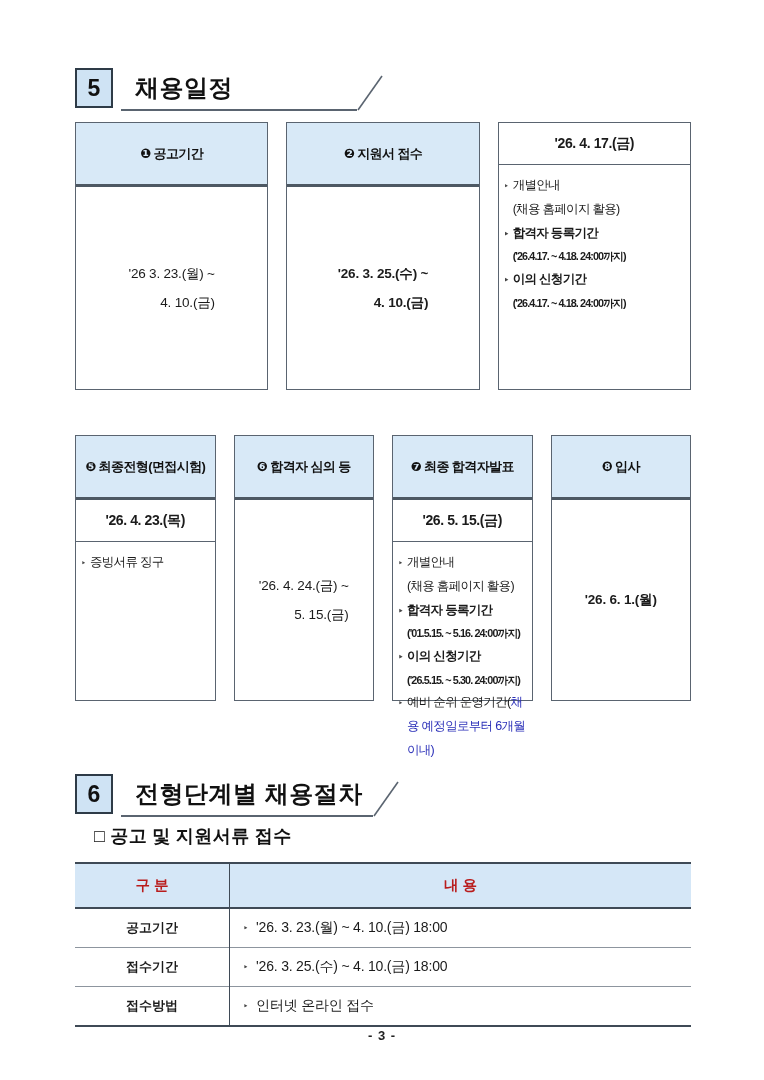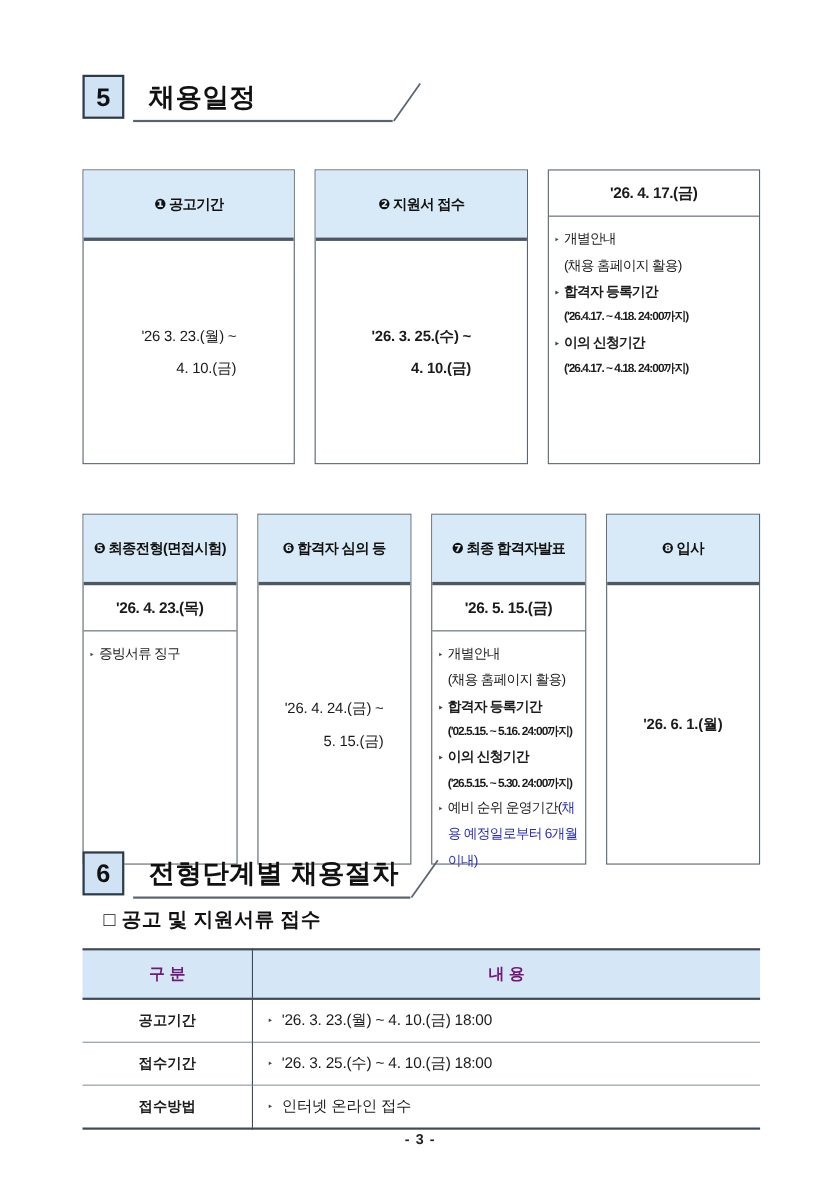--- a/index.html
+++ b/index.html
@@ -13,23 +13,23 @@
   .num-box{width:34px;height:36px;background:#cfe3f4;border:2px solid #2e3b47;
            display:flex;align-items:center;justify-content:center;
            font-size:23px;font-weight:bold;color:#111;margin-bottom:3px;}
   .title-underline{display:flex;align-items:flex-end;border-bottom:2px solid #5a6470;
                    padding:0 10px 5px 14px;margin-left:8px;}
   #sec5-header .title-underline{min-width:212px;}
   .sec-title{font-size:24px;font-weight:800;letter-spacing:0.5px;color:#111;white-space:nowrap;}
   .slash-svg{display:block;margin-left:-1px;margin-bottom:-1px;}
 
   
-  .cards{position:absolute;left:75px;width:616px;display:flex;gap:18px;margin-top:32px;}
+  .cards{position:absolute;left:75px;width:616px;display:flex;gap:18px;}
   #row1{top:122px;height:268px;}
-  #row2{top:435px;height:319px;}
+  #row2{top:435px;height:266px;}
   .card{flex:1;min-width:0;border:1.5px solid #5a6470;background:#fff;
         display:flex;flex-direction:column;box-sizing:border-box;}
   .card-head{height:61px;flex:none;background:#d8e9f7;border-bottom:3px solid #4d5863;
              display:flex;align-items:center;justify-content:center;
              font-weight:bold;font-size:13px;letter-spacing:-0.6px;white-space:nowrap;color:#111;}
   .card-body{flex:1;display:flex;flex-direction:column;min-height:0;}
   .card-date{height:41px;flex:none;line-height:41px;text-align:center;font-weight:bold;
              font-size:14px;letter-spacing:-0.4px;border-bottom:1px solid #5a6470;}
   .card-center{flex:1;display:flex;align-items:center;justify-content:center;text-align:right;
                white-space:pre-line;font-size:13.5px;line-height:2.15;letter-spacing:-0.2px;}
@@ -44,21 +44,21 @@
   .blue{color:#2a2fb8;}
 
   
   .subtitle{position:absolute;left:94px;top:824px;font-family:"Liberation Serif","DejaVu Serif",serif;
             font-size:18px;font-weight:bold;letter-spacing:0.5px;color:#111;}
 
   
   .proc-table{position:absolute;left:75px;top:862px;width:616px;border-collapse:collapse;
               border-top:2px solid #3f4a56;border-bottom:2px solid #3f4a56;}
   .proc-table th{height:41px;background:#d5e7f7;border-bottom:2px solid #3f4a56;
-                 font-size:14.5px;font-weight:bold;color:#701a75;margin-left:48px;}
+                 font-size:14.5px;font-weight:bold;color:#b91c1c;margin-left:48px;}
   .proc-table th:first-child{width:152px;border-right:1px solid #3f4a56;}
   .proc-table td{height:36px;font-size:14px;}
   .proc-table tr+tr td{border-top:1px solid #8d959e;}
   .proc-table td.lbl{text-align:center;font-weight:bold;font-size:13px;
                      border-right:1px solid #3f4a56;letter-spacing:0px;}
   .proc-table td.val{padding-left:13px;letter-spacing:-0.2px;}
   .proc-table td.val .bullet{font-size:9px;color:#444;margin-right:8px;vertical-align:1px;}
 
   .footer{position:absolute;left:0;top:1028px;width:100%;text-align:center;
           font-size:13px;font-weight:bold;letter-spacing:1px;color:#222;}
@@ -152,21 +152,21 @@
               <span class="tw"><span>개별안내</span></span>
             </div>
             <div class="item indent">
               <span class="tw"><span>(채용 홈페이지 활용)</span></span>
             </div>
             <div class="item b">
               <span class="bullet">‣</span>
               <span class="tw"><span>합격자 등록기간</span></span>
             </div>
             <div class="item indent b small">
-              <span class="tw"><span>('02.5.15. ~ 5.16. 24:00까지)</span></span>
+              <span class="tw"><span>('01.5.15. ~ 5.16. 24:00까지)</span></span>
             </div>
             <div class="item b">
               <span class="bullet">‣</span>
               <span class="tw"><span>이의 신청기간</span></span>
             </div>
             <div class="item indent b small">
               <span class="tw"><span>('26.5.15. ~ 5.30. 24:00까지)</span></span>
             </div>
             <div class="item">
               <span class="bullet">‣</span>

